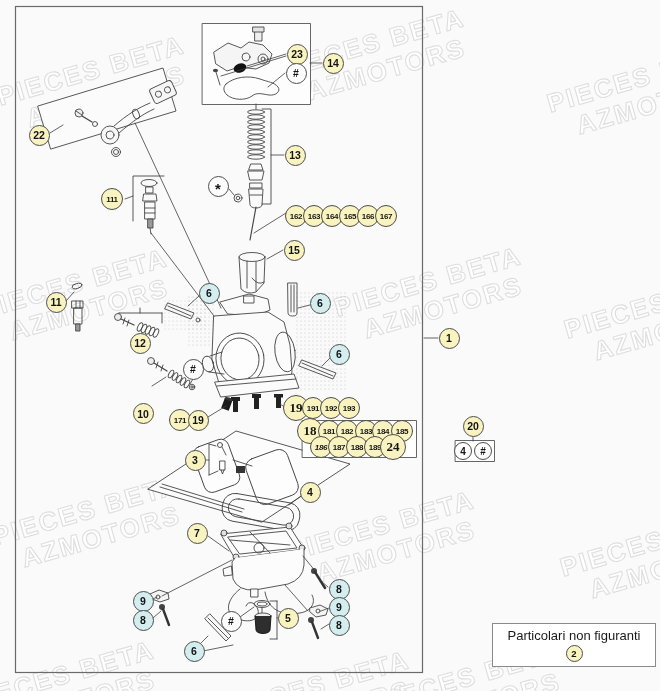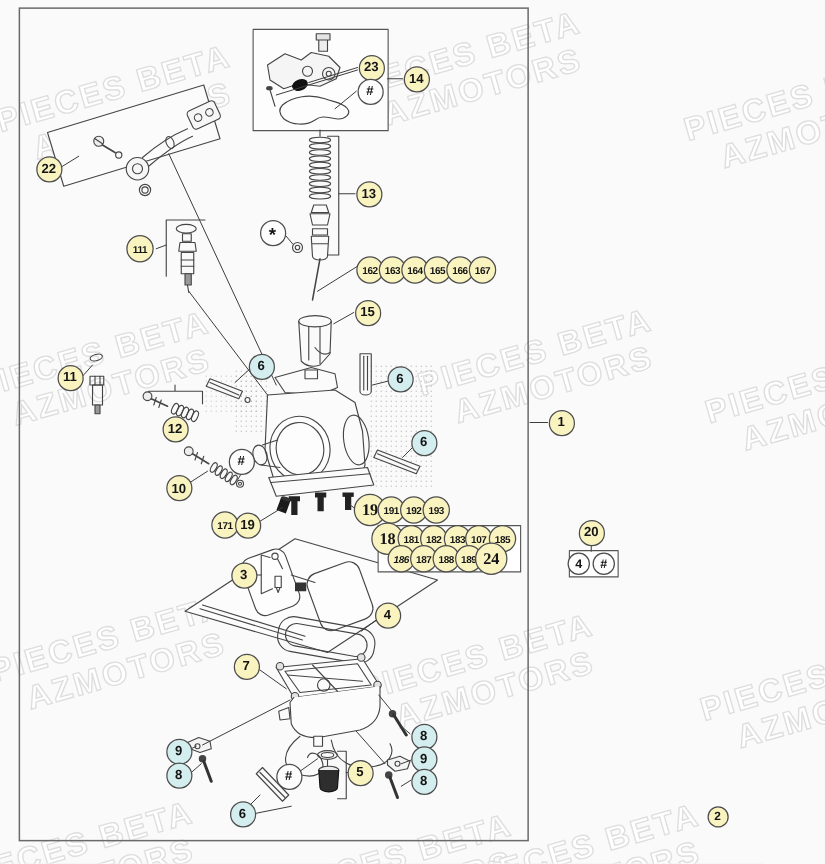--- a/index.html
+++ b/index.html
@@ -273,20 +273,23 @@
         M208,536 L229,551 M153,599 L157,597 M153,618 L161,611
         M240,617 L254,607 M277,618 L278,618
         M328,587 L321,581 M329,608 L321,611 M329,624 L321,629
         M438,338 L424,338 M473,437 L473,441
         M201,643 L208,636 M203,651 L233,645
         M135,123 L221,308 M151,233 L214,316
         M232,560 L162,596 M303,556 L316,572 M285,585 L308,611"></path>
     </g>
   </svg>
 
+  <div id="footer-box">
+    <span>Particolari non figuranti</span>
+  </div>
 
 <div class="wm" style="left: 95px; top: 85px;">
       <div>PIECES BETA</div>
       <div class="l2">AZMOTORS</div>
     </div>
     <div class="wm" style="left: 375px; top: 58px;">
       <div>PIECES BETA</div>
       <div class="l2">AZMOTORS</div>
     </div>
     <div class="wm" style="left: 645px; top: 92px;">
@@ -342,32 +345,32 @@
     <div class="callout c-yellow s-sm3" style="left: 357px; top: 205px;">166</div>
     <div class="callout c-yellow s-sm3" style="left: 375px; top: 205px;">167</div>
     <div class="callout c-yellow s-md" style="left: 283.5px; top: 239.5px;">15</div>
     <div class="callout c-yellow s-sm3" style="left: 101px; top: 188px;">111</div>
     <div class="callout c-yellow s-md" style="left: 45.5px; top: 291.5px;">11</div>
     <div class="callout c-yellow s-md" style="left: 129.5px; top: 287.5px; margin-top: 45px;">12</div>
     <div class="callout c-cyan s-md" style="left: 198.5px; top: 282.5px;">6</div>
     <div class="callout c-cyan s-md" style="left: 309.5px; top: 292.5px;">6</div>
     <div class="callout c-cyan s-md" style="left: 328.5px; top: 343.5px;">6</div>
     <div class="callout c-white s-md" style="left: 182.5px; top: 358.5px;">#</div>
-    <div class="callout c-yellow s-md" style="left: 132.5px; top: 380px;">10</div>
+    <div class="callout c-yellow s-md" style="left: 132.5px; top: 403px;">10</div>
     <div class="callout c-yellow s-sm3" style="left: 169px; top: 409px;">171</div>
     <div class="callout c-yellow s-md" style="left: 187.5px; top: 409.5px;">19</div>
     <div class="callout c-yellow s-lg" style="left: 283px; top: 395px;">19</div>
     <div class="callout c-yellow s-sm3" style="left: 302px; top: 397px;">191</div>
     <div class="callout c-yellow s-sm3" style="left: 320px; top: 397px;">192</div>
     <div class="callout c-yellow s-sm3" style="left: 338px; top: 397px;">193</div>
     <div class="callout c-yellow s-lg" style="left: 297px; top: 418px;">18</div>
     <div class="callout c-yellow s-sm3" style="left: 318px; top: 420px;">181</div>
     <div class="callout c-yellow s-sm3" style="left: 336px; top: 420px;">182</div>
     <div class="callout c-yellow s-sm3" style="left: 355px; top: 420px;">183</div>
-    <div class="callout c-yellow s-sm3" style="left: 372px; top: 420px;">107</div>
+    <div class="callout c-yellow s-sm3" style="left: 372px; top: 420px;">184</div>
     <div class="callout c-yellow s-sm3" style="left: 391px; top: 420px;">185</div>
     <div class="callout c-yellow s-sm3" style="left: 310px; top: 436px; font-style: italic;">186</div>
     <div class="callout c-yellow s-sm3" style="left: 328px; top: 436px;">187</div>
     <div class="callout c-yellow s-sm3" style="left: 346px; top: 436px;">188</div>
     <div class="callout c-yellow s-sm3" style="left: 364px; top: 436px;">189</div>
     <div class="callout c-yellow s-lg" style="left: 380px; top: 434px;">24</div>
     <div class="callout c-yellow s-md" style="left: 184.5px; top: 449.5px;">3</div>
     <div class="callout c-yellow s-md" style="left: 299.5px; top: 481.5px;">4</div>
     <div class="callout c-yellow s-md" style="left: 186.5px; top: 522.5px;">7</div>
     <div class="callout c-cyan s-md" style="left: 132.5px; top: 590.5px;">9</div>

